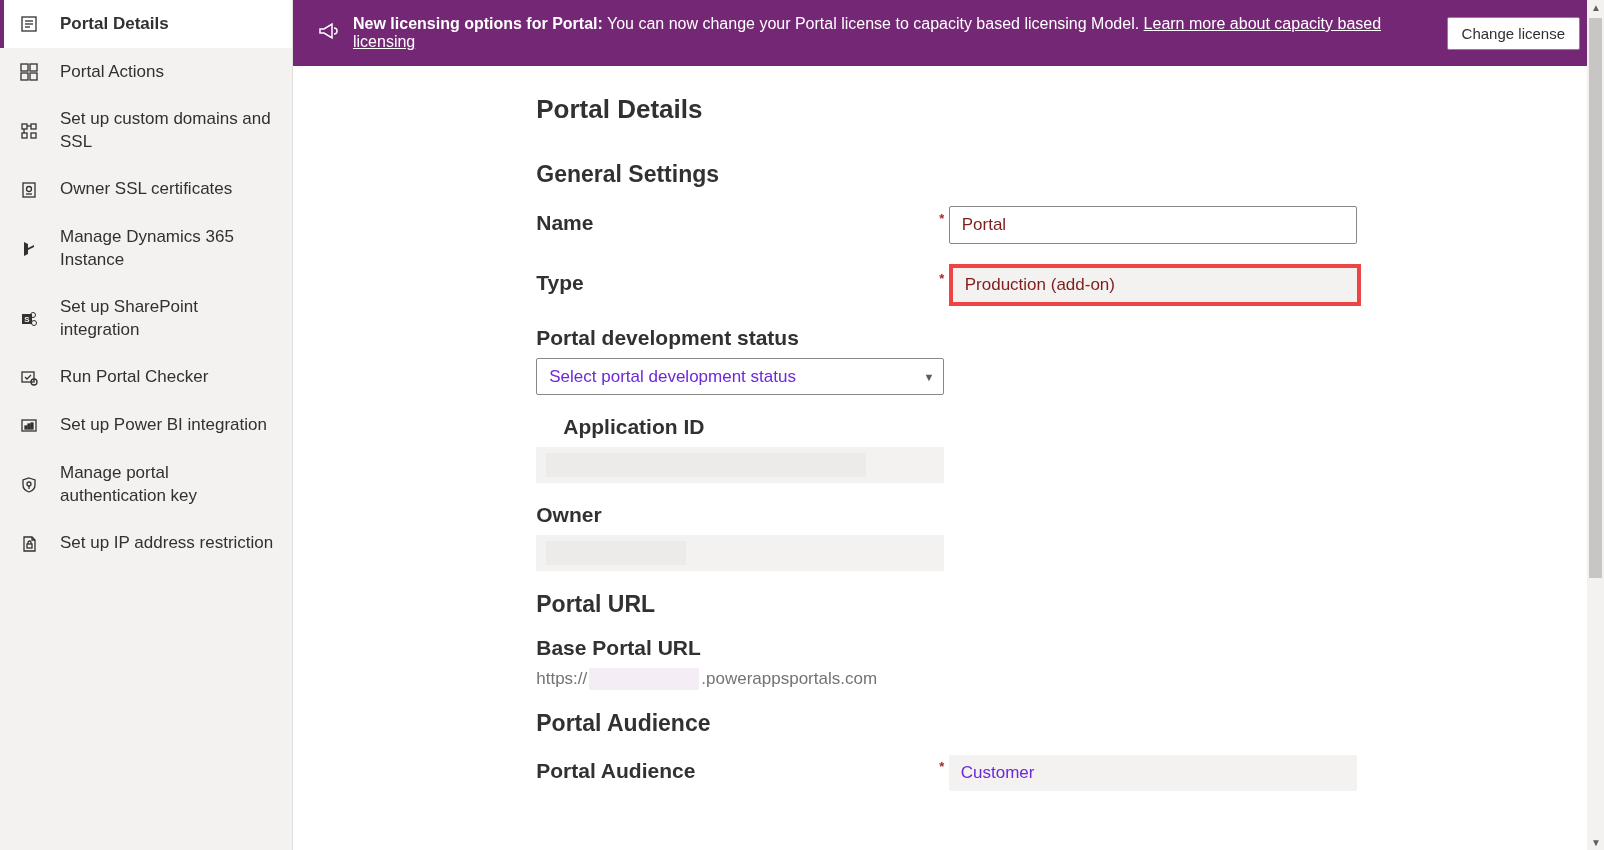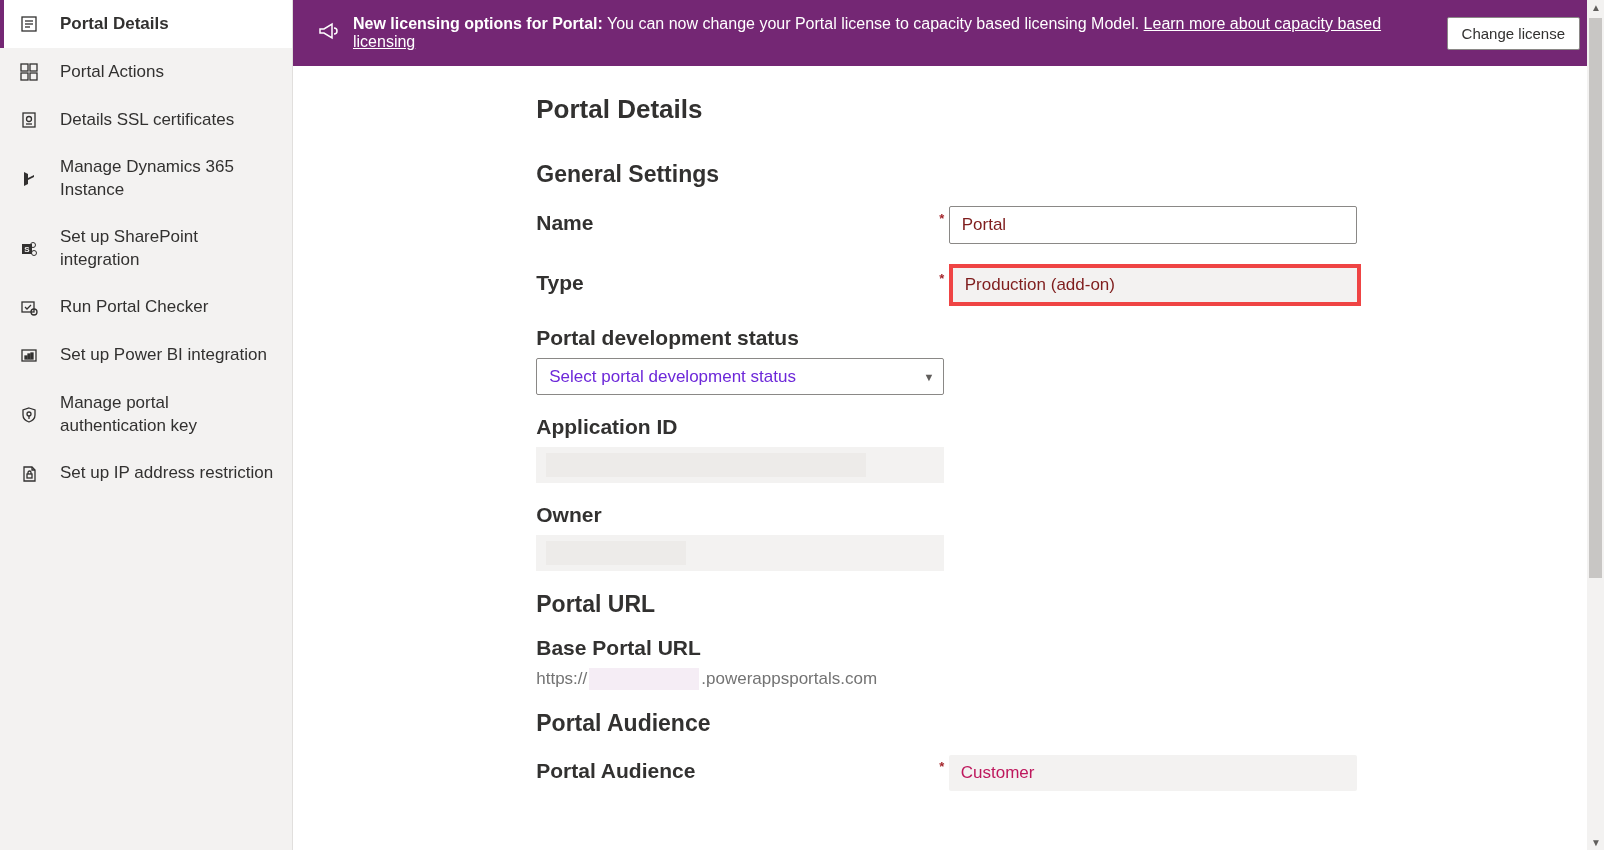--- a/index.html
+++ b/index.html
@@ -133,21 +133,21 @@
       width: 408px;
       padding: 8px 12px;
       border: 1px solid #8a8886;
       font-size: 17px;
       color: #7f1d1d;
       background: #ffffff;
       border-radius: 2px;
     }
     .field-input.readonly {
       background: #f3f2f1;
-      color: #be185d;
+      color: #6d28d9;
       border: none;
     }
     .field-input.highlighted {
       border: 4px solid #ef4444;
       background: #f3f2f1;
       border-radius: 0;
       width: 412px;
       padding: 7px 12px;
     }
     .field-select {
@@ -227,26 +227,39 @@
           <rect x="10" y="1" width="7" height="7"></rect>
           <rect x="1" y="10" width="7" height="7"></rect>
           <rect x="10" y="10" width="7" height="7"></rect>
         </svg>
     </span>
     <span class="sidebar-label">Portal Actions</span>
   </div>
   <div class="sidebar-item">
     <span class="sidebar-icon">
       <svg width="18" height="18" viewBox="0 0 18 18" fill="none" stroke="#323130" stroke-width="1.3">
+          <rect x="2" y="2" width="5" height="5"></rect>
+          <rect x="11" y="2" width="5" height="5"></rect>
+          <rect x="2" y="11" width="5" height="5"></rect>
+          <rect x="11" y="11" width="5" height="5"></rect>
+          <line x1="7" y1="4" x2="11" y2="4"></line>
+          <line x1="4" y1="7" x2="4" y2="11"></line>
+        </svg>
+    </span>
+    <span class="sidebar-label">Set up custom domains and SSL</span>
+  </div>
+  <div class="sidebar-item">
+    <span class="sidebar-icon">
+      <svg width="18" height="18" viewBox="0 0 18 18" fill="none" stroke="#323130" stroke-width="1.3">
           <rect x="3" y="2" width="12" height="14"></rect>
           <circle cx="9" cy="8" r="2.5"></circle>
           <line x1="6" y1="13" x2="12" y2="13"></line>
         </svg>
     </span>
-    <span class="sidebar-label">Details SSL certificates</span>
+    <span class="sidebar-label">Owner SSL certificates</span>
   </div>
   <div class="sidebar-item">
     <span class="sidebar-icon">
       <svg width="18" height="18" viewBox="0 0 18 18" fill="#323130">
           <polygon points="4,2 4,16 8,14 8,10 14,7 14,5 8,8 8,4"></polygon>
         </svg>
     </span>
     <span class="sidebar-label">Manage Dynamics 365 Instance</span>
   </div>
   <div class="sidebar-item">
@@ -340,21 +353,21 @@
       <div class="field-label" style="width:auto;">Portal development status</div>
       <div class="select-wrapper">
         <select class="field-select">
           <option>Select portal development status</option>
         </select>
         <span class="select-arrow">▼</span>
       </div>
     </div>
 
     <div class="field">
-      <div class="field-label" style="width:auto;">Application ID</div>
+      <div class="field-label" style="width:auto;margin-left:27px;">Application ID</div>
       <div class="redacted-block">
         <div class="redacted-inner"></div>
       </div>
     </div>
 
     <div class="field">
       <div class="field-label" style="width:auto;">Owner</div>
       <div class="redacted-block">
         <div class="redacted-inner short"></div>
       </div>

